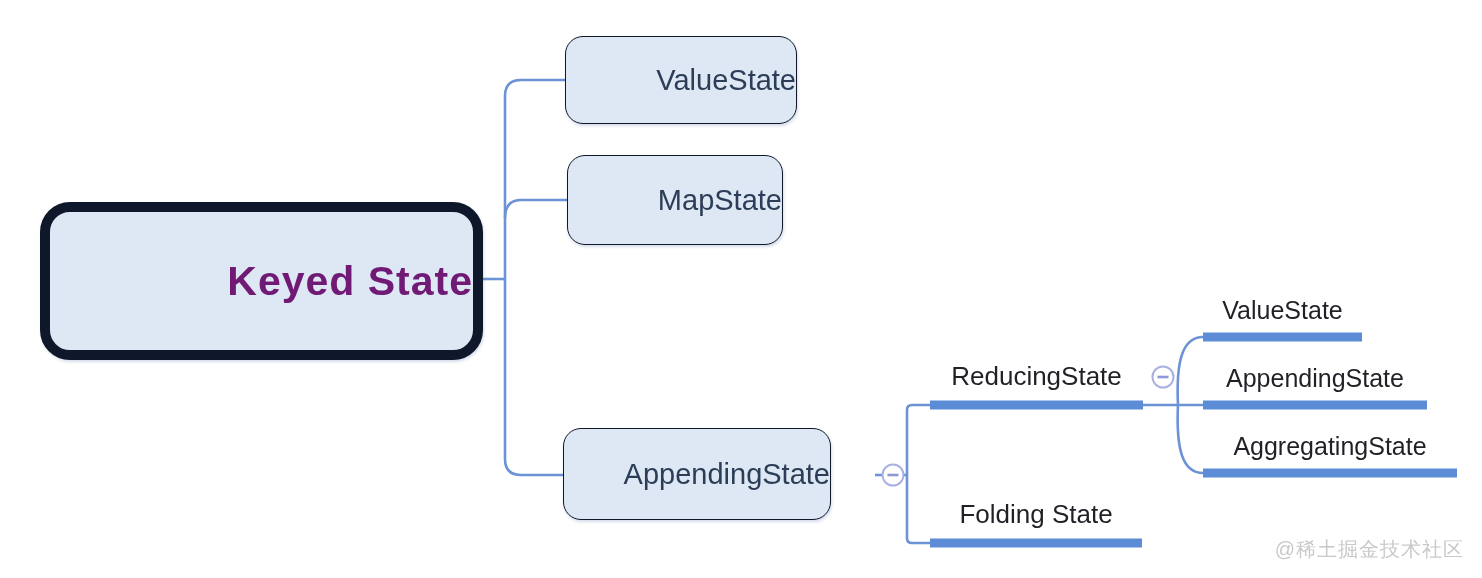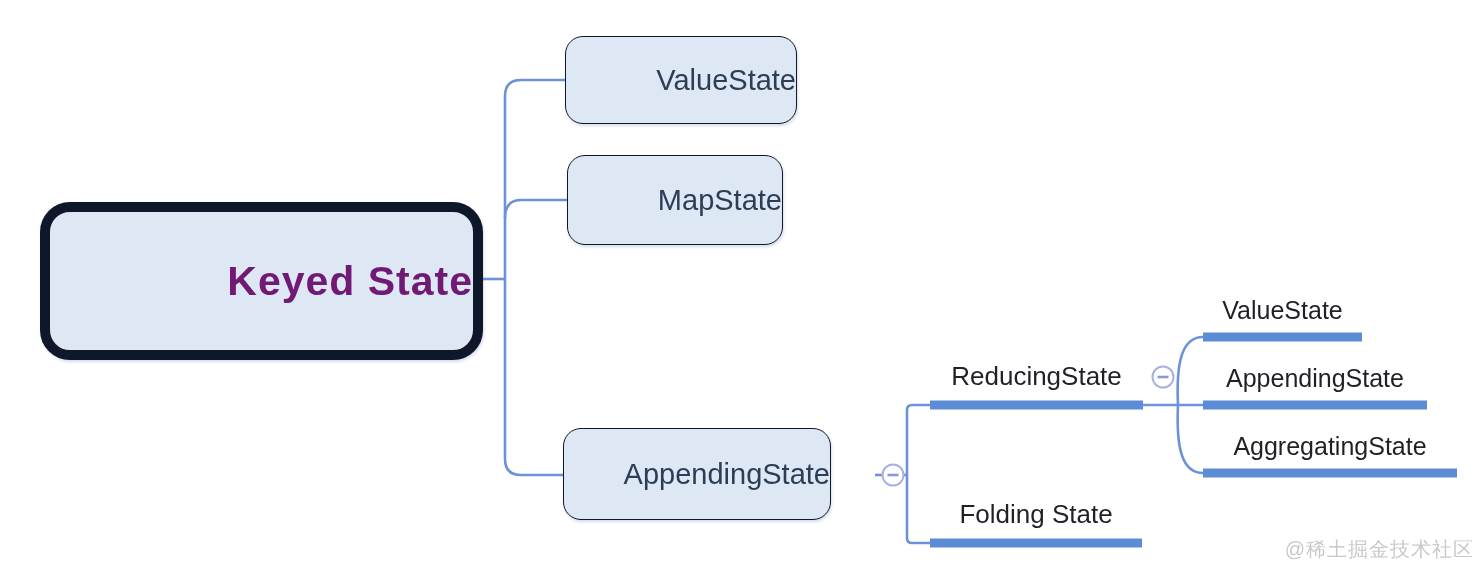--- a/index.html
+++ b/index.html
@@ -39,21 +39,21 @@
     white-space:nowrap;
     line-height:34px;
   }
   #leaf-mergingstate{left:930px;top:359px;width:213px;}
   #leaf-foldingstate{left:930px;top:497px;width:212px;}
   #leaf-liststate{left:1203px;top:293px;width:159px;font-size:25px;}
   #leaf-reducingstate{left:1203px;top:361px;width:224px;font-size:25px;}
   #leaf-aggregatingstate{left:1203px;top:429px;width:254px;font-size:25px;}
   #watermark{
     position:absolute;
-    right:8px;top:536px;
+    right:18px;top:536px;
     color:#c9c9c9;
     font-size:20px;
     letter-spacing:1px;
   }
 </style>
 </head>
 <body>
 
 <div id="stage">
 

